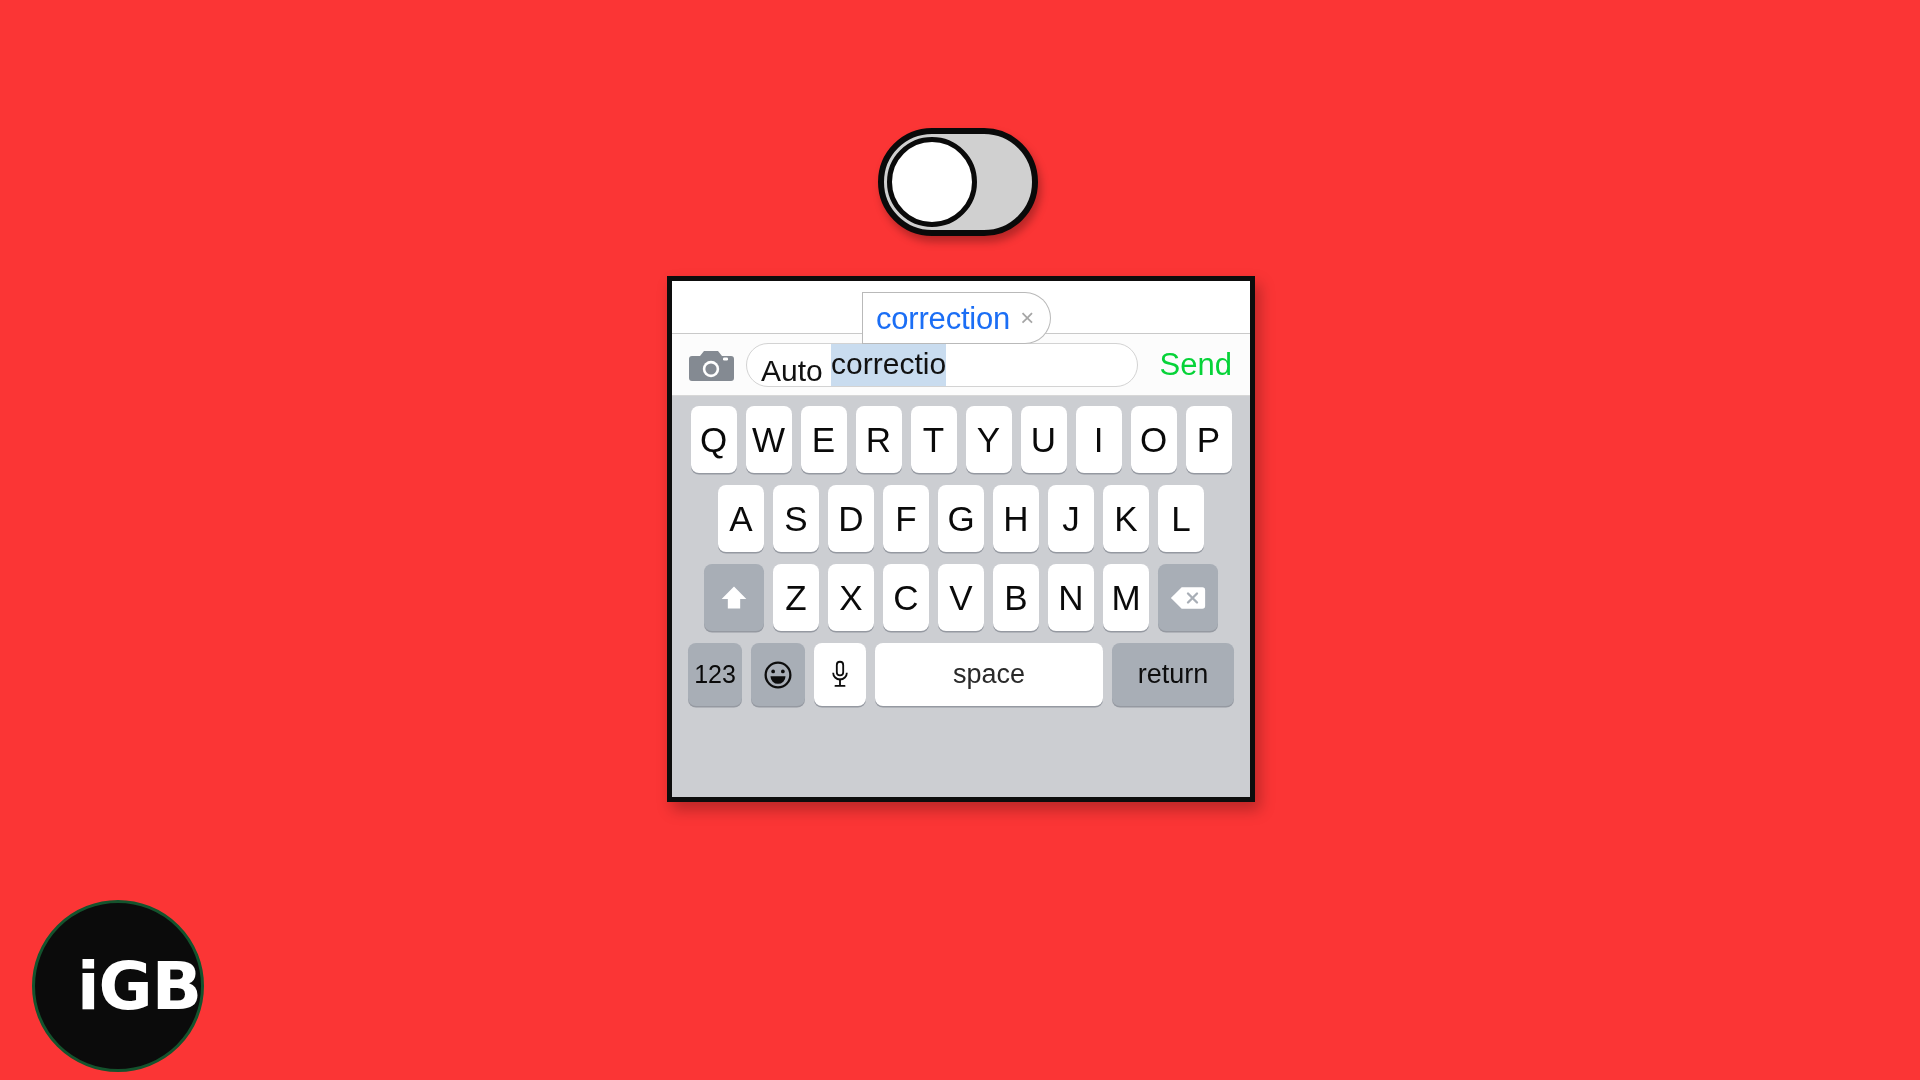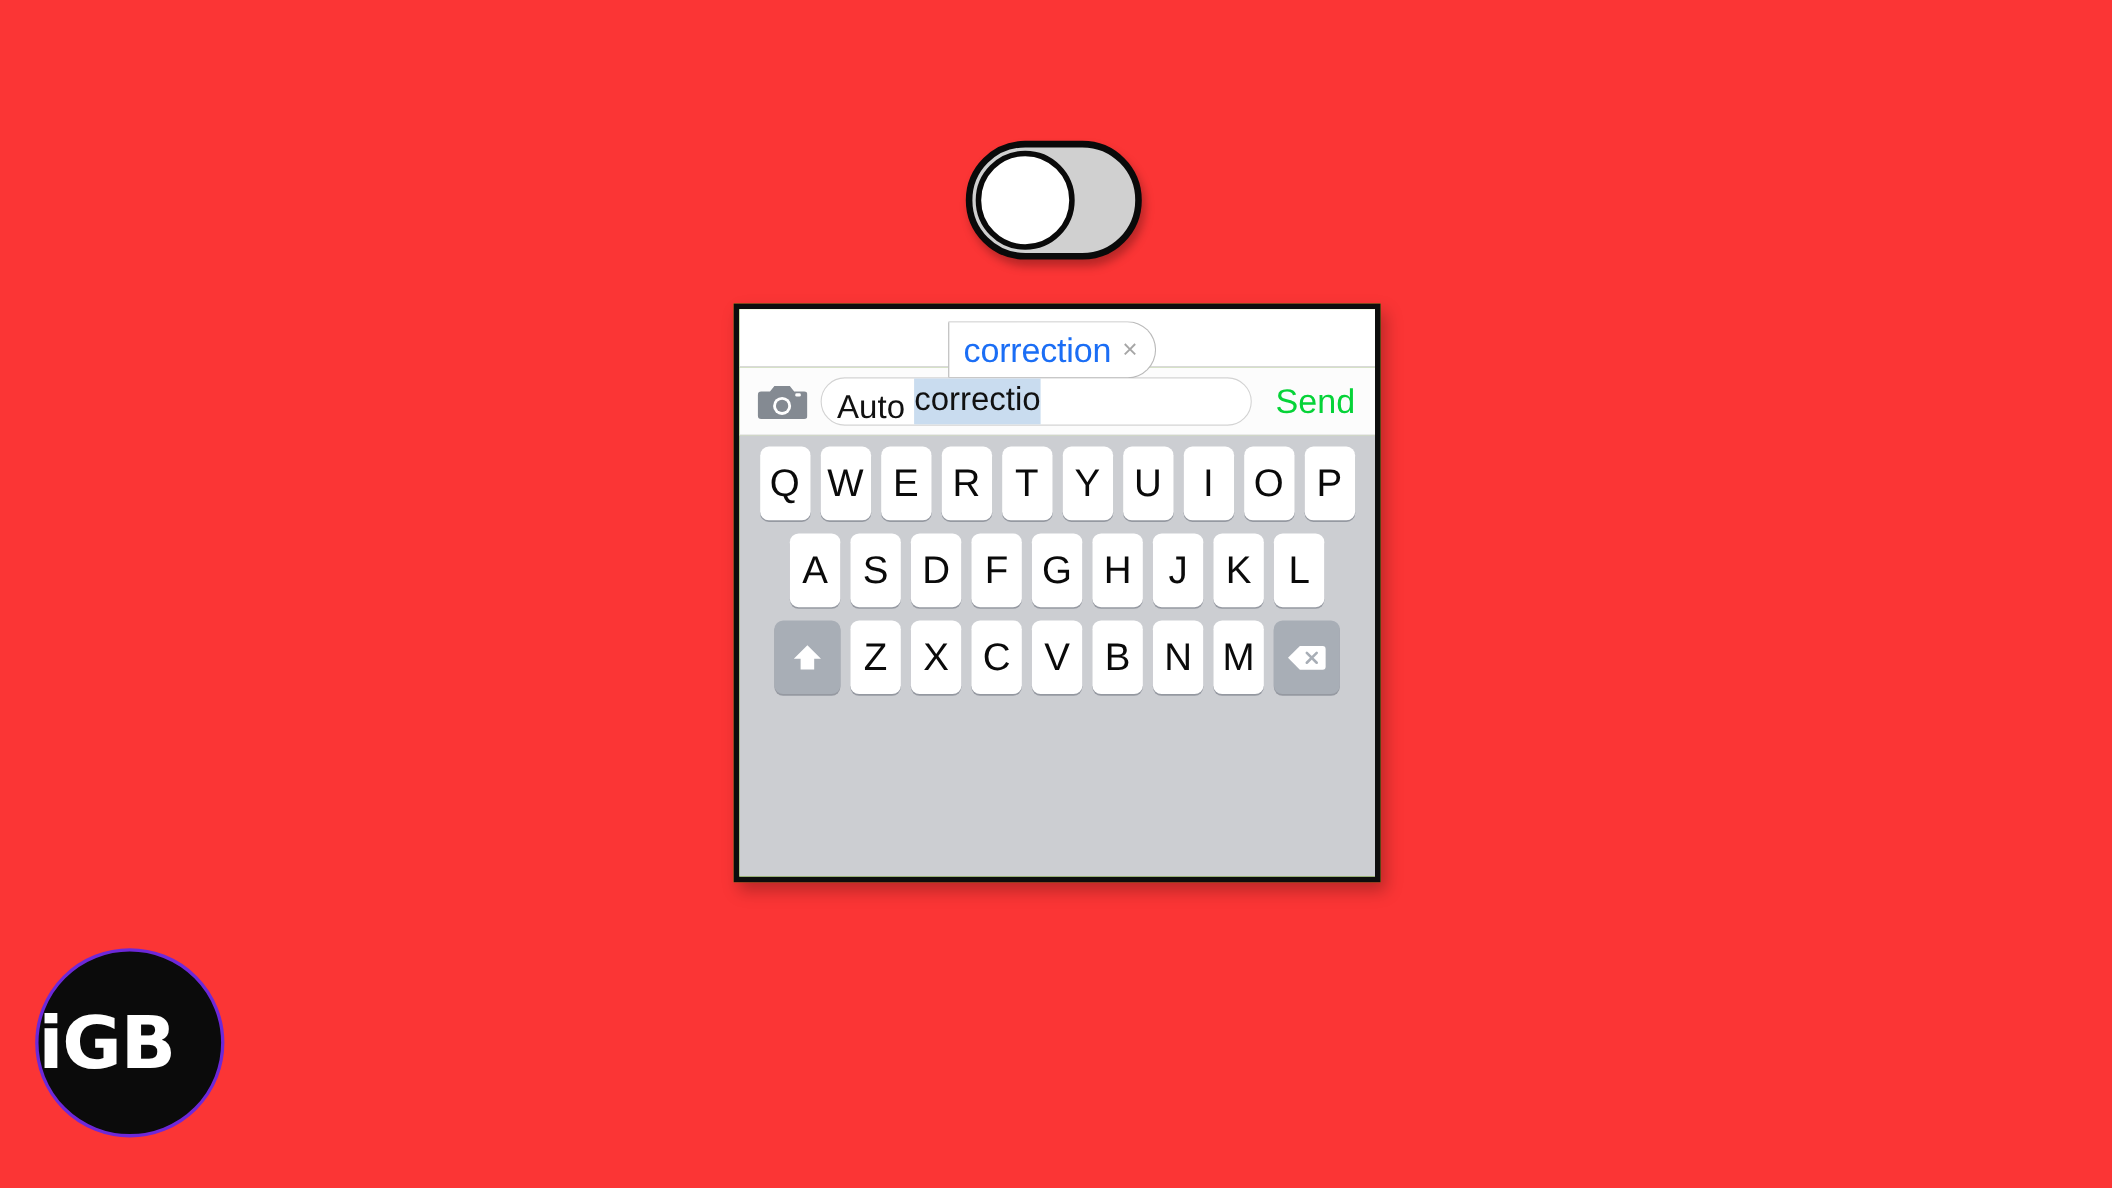--- a/index.html
+++ b/index.html
@@ -166,28 +166,28 @@
   #row-bottom { gap: 9px; }
   #key-numbers { width: 54px; height: 63px; font-size: 25px; }
   #key-emoji   { width: 54px; height: 63px; }
   #key-mic     { width: 52px; height: 63px; }
   #key-space   { width: 228px; height: 63px; font-size: 27px; color: #2a2a2a; }
   #key-return  { width: 122px; height: 63px; font-size: 27px; color: #0d0d0d; }
 
   
   #igb-logo {
     position: absolute;
-    left: 32px; top: 862px;
+    left: 32px; top: 900px;
     width: 172px; height: 172px;
     background: #0b0b0b;
-    border: 3px solid #6d28d9;
+    border: 3px solid #14532d;
     border-radius: 50%;
     display: flex;
     align-items: center;
-    justify-content: flex-start;
+    justify-content: flex-end;
   }
   #igb-text {
     color: #ffffff;
     font-size: 66px;
     font-weight: bold;
     letter-spacing: -1px;
     font-family: "DejaVu Sans", sans-serif;
   }
 </style>
 </head>
@@ -265,19 +265,39 @@
       <div class="key letter">N</div>
       <div class="key letter">M</div>
       <div class="key gray" id="key-delete">
         <svg viewBox="0 0 40 26" width="36" height="24" aria-hidden="true">
           <path d="M13 1 H36 a3 3 0 0 1 3 3 V22 a3 3 0 0 1 -3 3 H13 L1 13 Z" fill="#ffffff"></path>
           <path d="M20 8 L30 18 M30 8 L20 18" stroke="#a8aeb6" stroke-width="2.6" stroke-linecap="round"></path>
         </svg>
       </div>
     </div>
 
+    <div class="kb-row" id="row-bottom">
+      <div class="key gray" id="key-numbers">123</div>
+      <div class="key gray" id="key-emoji">
+        <svg viewBox="0 0 34 34" width="30" height="30" aria-hidden="true">
+          <circle cx="17" cy="17" r="14" fill="none" stroke="#0d0d0d" stroke-width="2.6"></circle>
+          <circle cx="11.5" cy="13" r="2.1" fill="#0d0d0d"></circle>
+          <circle cx="22.5" cy="13" r="2.1" fill="#0d0d0d"></circle>
+          <path d="M8.5 18.5 H25.5 A8.5 8.5 0 0 1 8.5 18.5 Z" fill="#0d0d0d"></path>
+        </svg>
+      </div>
+      <div class="key" id="key-mic">
+        <svg viewBox="0 0 24 34" width="22" height="31" aria-hidden="true">
+          <rect x="8.5" y="3" width="7" height="15" rx="3.5" fill="none" stroke="#0d0d0d" stroke-width="2"></rect>
+          <path d="M4.5 15 a7.5 7.5 0 0 0 15 0" fill="none" stroke="#0d0d0d" stroke-width="2"></path>
+          <path d="M12 22.5 V29 M7 29.5 H17" stroke="#0d0d0d" stroke-width="2" stroke-linecap="round"></path>
+        </svg>
+      </div>
+      <div class="key" id="key-space">space</div>
+      <div class="key gray" id="key-return">return</div>
+    </div>
 
   </div>
 </div>
 
 <div id="igb-logo">
   <span id="igb-text">iGB</span>
 </div>
 
 </body></html>

